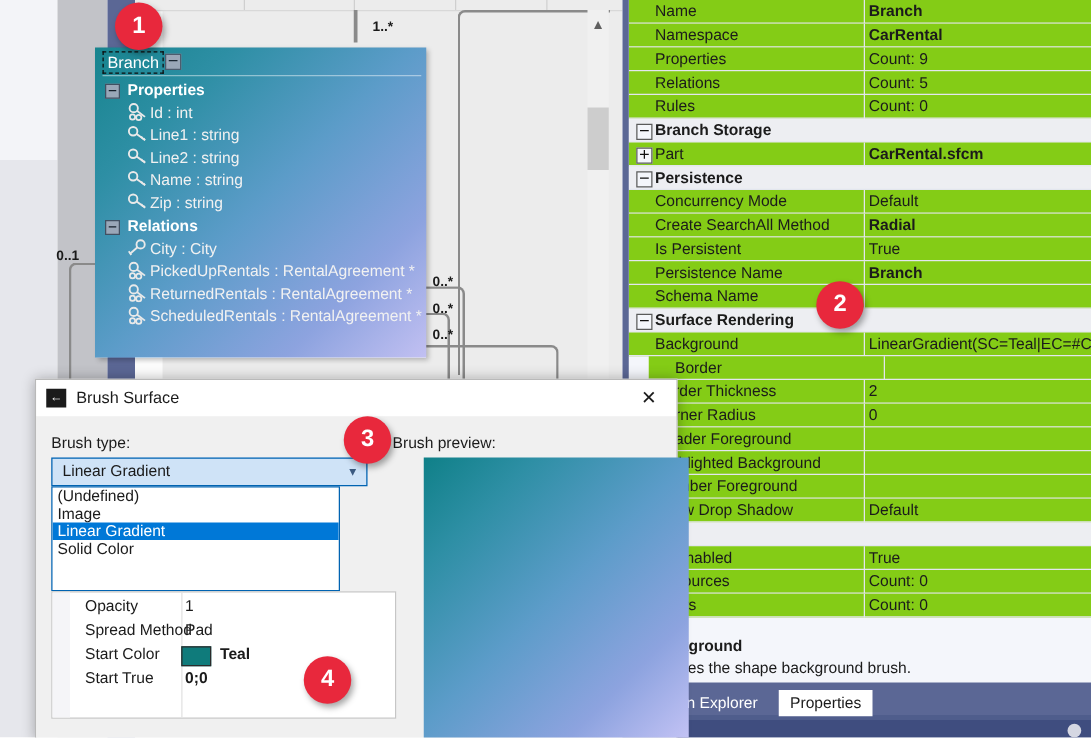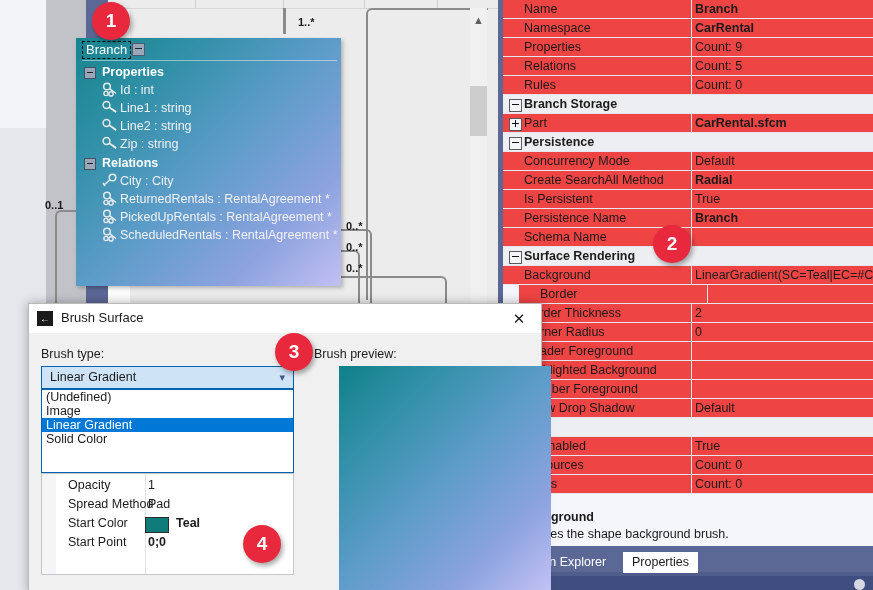--- a/index.html
+++ b/index.html
@@ -63,21 +63,21 @@
   
   .dg-scroll{position:absolute;left:470px;top:8px;width:17px;height:582px;background:#f0f0f0;}
   .dg-scroll .up{position:absolute;left:3px;top:6px;font-size:11px;color:#606060;}
   .dg-thumb{position:absolute;left:470px;top:86px;width:17px;height:50px;background:#cdcdcd;}
 
   
   .props{position:absolute;left:498px;top:0;width:375px;height:546px;background:#f4f6fb;}
   .prop-divider{position:absolute;left:498px;top:0;width:5px;height:546px;background:#5b6795;}
   .prop-row{position:absolute;left:503px;width:370px;height:19px;border-bottom:1px solid #e3e6ee;box-sizing:border-box;}
   .prop-row.cat{background:#edeef2;}
-  .prop-row.norm{background:#ef4444;text-align:right;}
+  .prop-row.norm{background:#84cc16;text-align:right;}
   .pr-exp{position:absolute;left:6px;top:4px;width:11px;height:11px;border:1px solid #5a5a5a;background:#f4f6fb;}
   .pr-exp:before{content:"";position:absolute;left:2px;top:4px;width:7px;height:1px;background:#111;}
   .pr-exp.plus:after{content:"";position:absolute;left:5px;top:1px;width:1px;height:7px;background:#111;}
   .pr-name{position:absolute;left:21px;top:2px;font-size:12.5px;color:#1b1b1b;white-space:nowrap;}
   .prop-row.cat .pr-name{font-weight:bold;left:21px;}
   .prop-row.norm .pr-name{left:21px;}
   .pr-val{position:absolute;left:192px;top:2px;font-size:12.5px;color:#1b1b1b;white-space:nowrap;}
   .pr-val.b{font-weight:bold;}
   .pr-sep{position:absolute;left:188px;top:0;width:1px;height:19px;background:#e3e6ee;}
 
@@ -106,25 +106,25 @@
   .dlg-close{position:absolute;right:10px;top:4px;width:24px;height:22px;line-height:22px;text-align:center;font-size:15px;color:#1b1b1b;}
   .dlg-body{position:absolute;left:0;top:29px;width:512px;height:258px;background:#f0f0f0;}
 
   .lbl-brush-type{position:absolute;left:12px;top:14px;font-size:12.5px;color:#1b1b1b;}
   .lbl-brush-prev{position:absolute;left:285px;top:14px;font-size:12.5px;color:#1b1b1b;}
 
   .combo{position:absolute;left:12px;top:33px;width:253px;height:23px;background:#cfe3f7;border:1px solid #0063b1;box-sizing:border-box;}
   .combo-text{position:absolute;left:8px;top:3px;font-size:12.5px;color:#1b1b1b;}
   .combo-arrow{position:absolute;right:8px;top:4px;font-size:11px;color:#3b5a80;}
 
-  .dropdown{position:absolute;left:12px;top:56px;width:253px;height:84px;background:#ffffff;border:1px solid #0063b1;box-sizing:border-box;overflow:hidden;}
+  .dropdown{position:absolute;left:12px;top:56px;width:231px;height:84px;background:#ffffff;border:1px solid #0063b1;box-sizing:border-box;overflow:hidden;}
   .dd-item{height:14px;line-height:14px;font-size:12.5px;color:#1b1b1b;padding-left:4px;}
   .dd-item.sel{background:#0078d7;color:#ffffff;}
 
-  .grid{position:absolute;left:12px;top:140px;width:253px;height:102px;background:#ffffff;border:1px solid #c6c6c6;box-sizing:border-box;}
+  .grid{position:absolute;left:12px;top:140px;width:276px;height:102px;background:#ffffff;border:1px solid #c6c6c6;box-sizing:border-box;}
   .grid-gutter{position:absolute;left:0;top:0;width:14px;height:100px;background:#f5f5f8;}
   .grid-vsep{position:absolute;left:103px;top:0;width:1px;height:100px;background:#e2e2e2;}
   .g-row{position:absolute;left:14px;width:238px;height:19px;}
   .g-name{position:absolute;left:12px;top:2px;font-size:12.5px;color:#1b1b1b;}
   .g-val{position:absolute;left:92px;top:2px;font-size:12.5px;color:#1b1b1b;}
   .g-val.b{font-weight:bold;}
   .swatch{position:absolute;left:89px;top:3px;width:22px;height:14px;background:#0f7b7b;border:1px solid #2b2b2b;}
   .g-val.swtxt{left:120px;font-weight:bold;}
 
   .preview-box{
@@ -186,39 +186,44 @@
           </svg></span><span>Line1 : string</span></div>
       <div class="mem"><span class="ic"><svg width="16" height="15" viewBox="0 0 16 15">
             <circle cx="4.5" cy="5" r="3.4" fill="none" stroke="#e9e9e9" stroke-width="1.5"></circle>
             <path d="M7 7 L14 12" stroke="#e9e9e9" stroke-width="1.6" fill="none"></path>
             <path d="M11 9.2 L12.4 11.3 M12.8 10.6 L14 12.3" stroke="#e9e9e9" stroke-width="1.4"></path>
           </svg></span><span>Line2 : string</span></div>
       <div class="mem"><span class="ic"><svg width="16" height="15" viewBox="0 0 16 15">
             <circle cx="4.5" cy="5" r="3.4" fill="none" stroke="#e9e9e9" stroke-width="1.5"></circle>
             <path d="M7 7 L14 12" stroke="#e9e9e9" stroke-width="1.6" fill="none"></path>
             <path d="M11 9.2 L12.4 11.3 M12.8 10.6 L14 12.3" stroke="#e9e9e9" stroke-width="1.4"></path>
+          </svg></span><span>Name : string</span></div>
+      <div class="mem"><span class="ic"><svg width="16" height="15" viewBox="0 0 16 15">
+            <circle cx="4.5" cy="5" r="3.4" fill="none" stroke="#e9e9e9" stroke-width="1.5"></circle>
+            <path d="M7 7 L14 12" stroke="#e9e9e9" stroke-width="1.6" fill="none"></path>
+            <path d="M11 9.2 L12.4 11.3 M12.8 10.6 L14 12.3" stroke="#e9e9e9" stroke-width="1.4"></path>
           </svg></span><span>Zip : string</span></div>
       <div class="grp"><span class="toggle"></span><span>Relations</span></div>
       <div class="mem"><span class="ic"><svg width="16" height="15" viewBox="0 0 16 15">
             <circle cx="10.5" cy="4.5" r="3.3" fill="none" stroke="#e9e9e9" stroke-width="1.5"></circle>
             <path d="M8 6.8 L2 12" stroke="#e9e9e9" stroke-width="1.5"></path>
             <path d="M1 10 L3 13" stroke="#e9e9e9" stroke-width="1.4"></path>
           </svg></span><span>City : City</span></div>
+      <div class="mem"><span class="ic"><svg width="16" height="15" viewBox="0 0 16 15">
+            <circle cx="5" cy="4.5" r="3.3" fill="none" stroke="#e9e9e9" stroke-width="1.5"></circle>
+            <path d="M7.5 6.6 L14 11.5" stroke="#e9e9e9" stroke-width="1.5"></path>
+            <circle cx="4" cy="11.5" r="2.1" fill="none" stroke="#e9e9e9" stroke-width="1.4"></circle>
+            <circle cx="9" cy="11.9" r="2.1" fill="none" stroke="#e9e9e9" stroke-width="1.4"></circle>
+          </svg></span><span>PickedUpRentals : RentalAgreement *</span></div>
       <div class="mem"><span class="ic"><svg width="16" height="15" viewBox="0 0 16 15">
             <circle cx="5" cy="4.5" r="3.3" fill="none" stroke="#e9e9e9" stroke-width="1.5"></circle>
             <path d="M7.5 6.6 L14 11.5" stroke="#e9e9e9" stroke-width="1.5"></path>
             <circle cx="4" cy="11.5" r="2.1" fill="none" stroke="#e9e9e9" stroke-width="1.4"></circle>
             <circle cx="9" cy="11.9" r="2.1" fill="none" stroke="#e9e9e9" stroke-width="1.4"></circle>
           </svg></span><span>ReturnedRentals : RentalAgreement *</span></div>
-      <div class="mem"><span class="ic"><svg width="16" height="15" viewBox="0 0 16 15">
-            <circle cx="5" cy="4.5" r="3.3" fill="none" stroke="#e9e9e9" stroke-width="1.5"></circle>
-            <path d="M7.5 6.6 L14 11.5" stroke="#e9e9e9" stroke-width="1.5"></path>
-            <circle cx="4" cy="11.5" r="2.1" fill="none" stroke="#e9e9e9" stroke-width="1.4"></circle>
-            <circle cx="9" cy="11.9" r="2.1" fill="none" stroke="#e9e9e9" stroke-width="1.4"></circle>
-          </svg></span><span>PickedUpRentals : RentalAgreement *</span></div>
       <div class="mem"><span class="ic"><svg width="16" height="15" viewBox="0 0 16 15">
             <circle cx="5" cy="4.5" r="3.3" fill="none" stroke="#e9e9e9" stroke-width="1.5"></circle>
             <path d="M7.5 6.6 L14 11.5" stroke="#e9e9e9" stroke-width="1.5"></path>
             <circle cx="4" cy="11.5" r="2.1" fill="none" stroke="#e9e9e9" stroke-width="1.4"></circle>
             <circle cx="9" cy="11.9" r="2.1" fill="none" stroke="#e9e9e9" stroke-width="1.4"></circle>
           </svg></span><span>ScheduledRentals : RentalAgreement *</span></div>
     </div>
 </div>
 
 <div id="mults">
@@ -415,21 +420,21 @@
           <div class="g-row" style="top: 21px;">
             <span class="g-name">Spread Method</span>
             <span class="g-val">Pad</span>
           </div>
           <div class="g-row" style="top: 40px;">
             <span class="g-name">Start Color</span>
             <span class="swatch"></span>
             <span class="g-val swtxt">Teal</span>
           </div>
           <div class="g-row" style="top: 59px;">
-            <span class="g-name">Start Point</span>
+            <span class="g-name">Start True</span>
             <span class="g-val b">0;0</span>
           </div>
         </div>
     </div>
 
     <div class="preview-box"></div>
   </div>
 </div>
 
 <div id="callouts">

